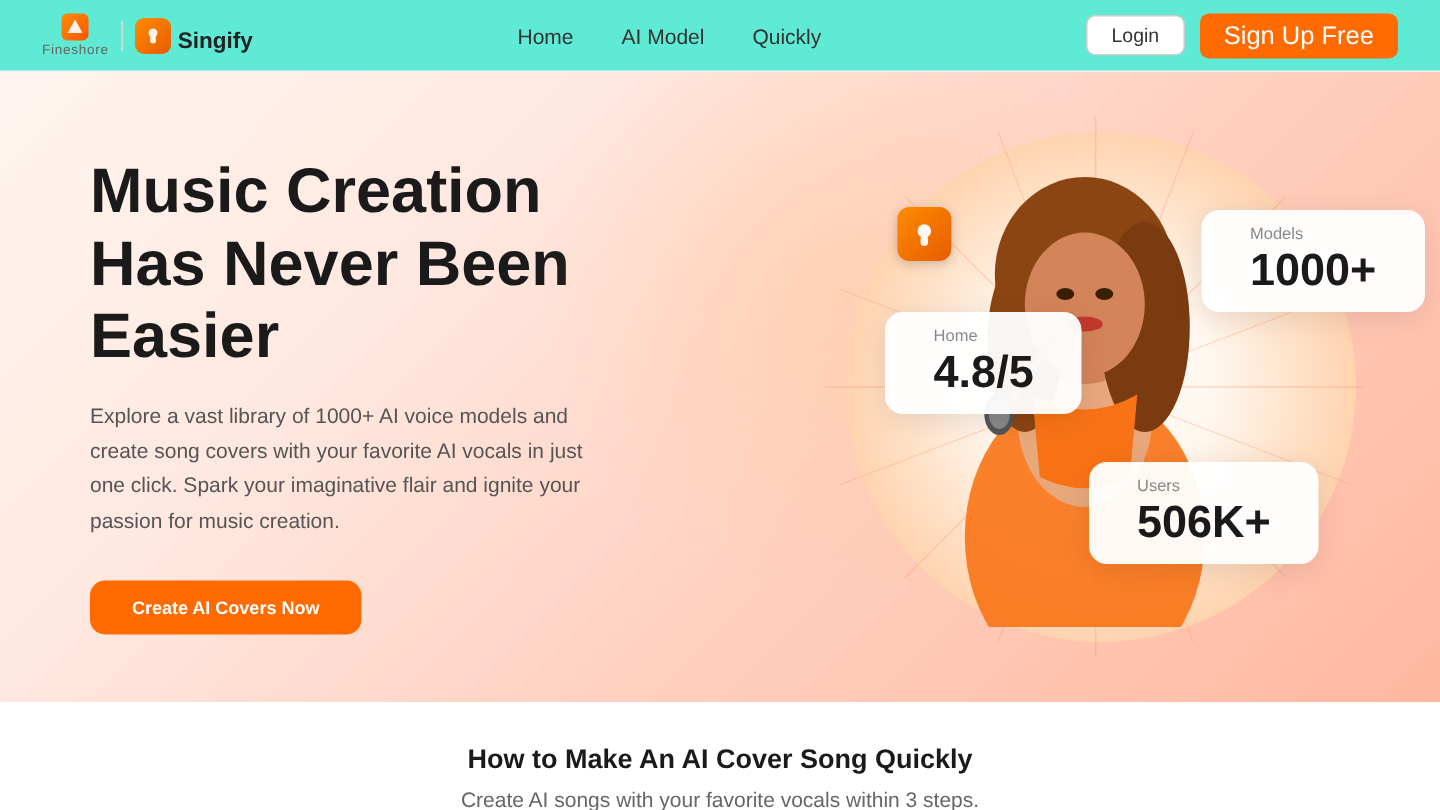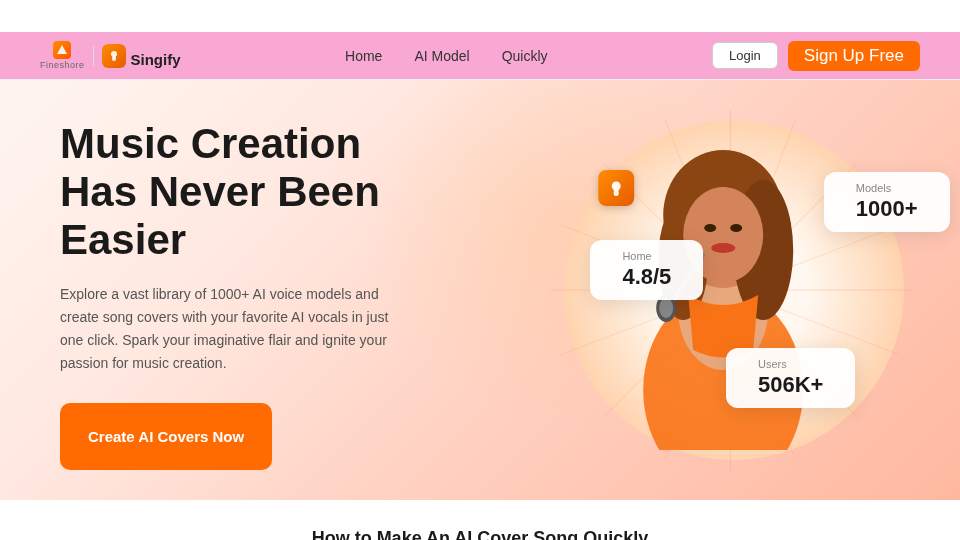--- a/index.html
+++ b/index.html
@@ -9,25 +9,24 @@
       width: 960px;
       height: 540px;
       overflow: hidden;
     }
 
     
     .navbar {
       display: flex;
       align-items: center;
       justify-content: space-between;
-      padding: 10px 40px;
-      background: #f9a8d4;
+      padding: 10px 28px;
+      background: #5eead4;
       border-bottom: 1px solid #f0f0f0;
       height: 48px;
-      margin-top: 32px;
     }
     .navbar-left {
       display: flex;
       align-items: center;
       gap: 8px;
     }
     .fineshare-logo {
       display: flex;
       flex-direction: column;
       align-items: center;
@@ -150,23 +149,23 @@
       font-size: 14px;
       color: #555;
       line-height: 1.65;
       margin-bottom: 28px;
       max-width: 360px;
     }
     .btn-cta {
       display: inline-block;
       background: #ff6b00;
       color: #fff;
-      padding: 25px 28px;
+      padding: 11px 28px;
       border-radius: 10px;
-      font-size: 15px;
+      font-size: 12px;
       font-weight: 600;
       border: none;
       cursor: pointer;
       width: fit-content;
     }
 
     
     .hero-right {
       flex: 1;
       position: relative;
@@ -231,21 +230,21 @@
       padding: 10px 32px;
       box-shadow: 0 4px 20px rgba(0,0,0,0.1);
       z-index: 4;
     }
     .stat-label {
       font-size: 11px;
       color: #888;
       margin-bottom: 2px;
     }
     .stat-value {
-      font-size: 22px;
+      font-size: 30px;
       font-weight: 700;
       color: #1a1a1a;
     }
     .stat-rated { left: 52%; top: 38%; transform: translateX(-120px); }
     .stat-models { right: 2%; top: 22%; }
     .stat-users { left: 55%; bottom: 22%; }
 
     
     .bottom-section {
       background: #fff;

